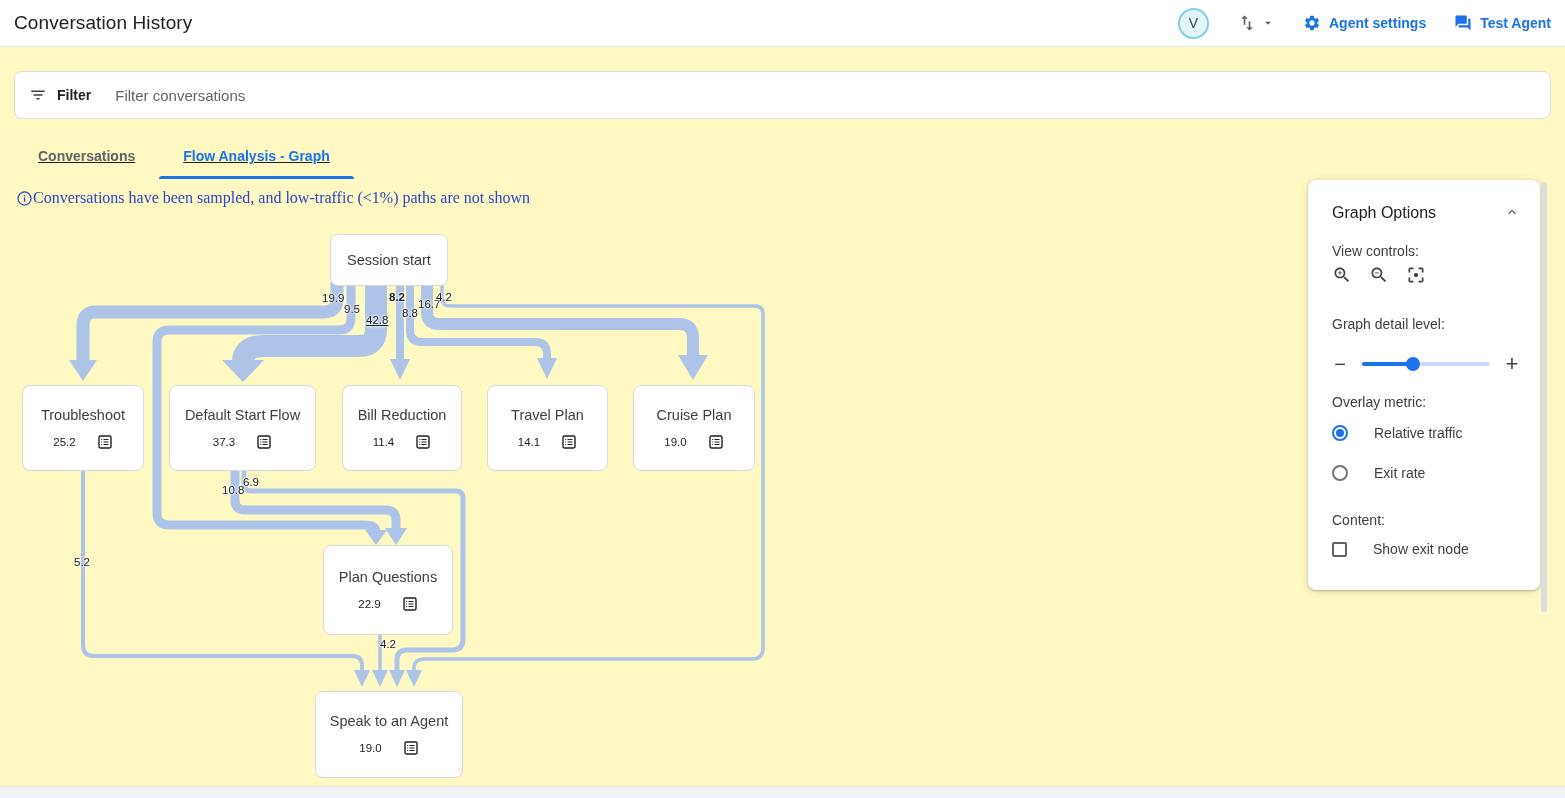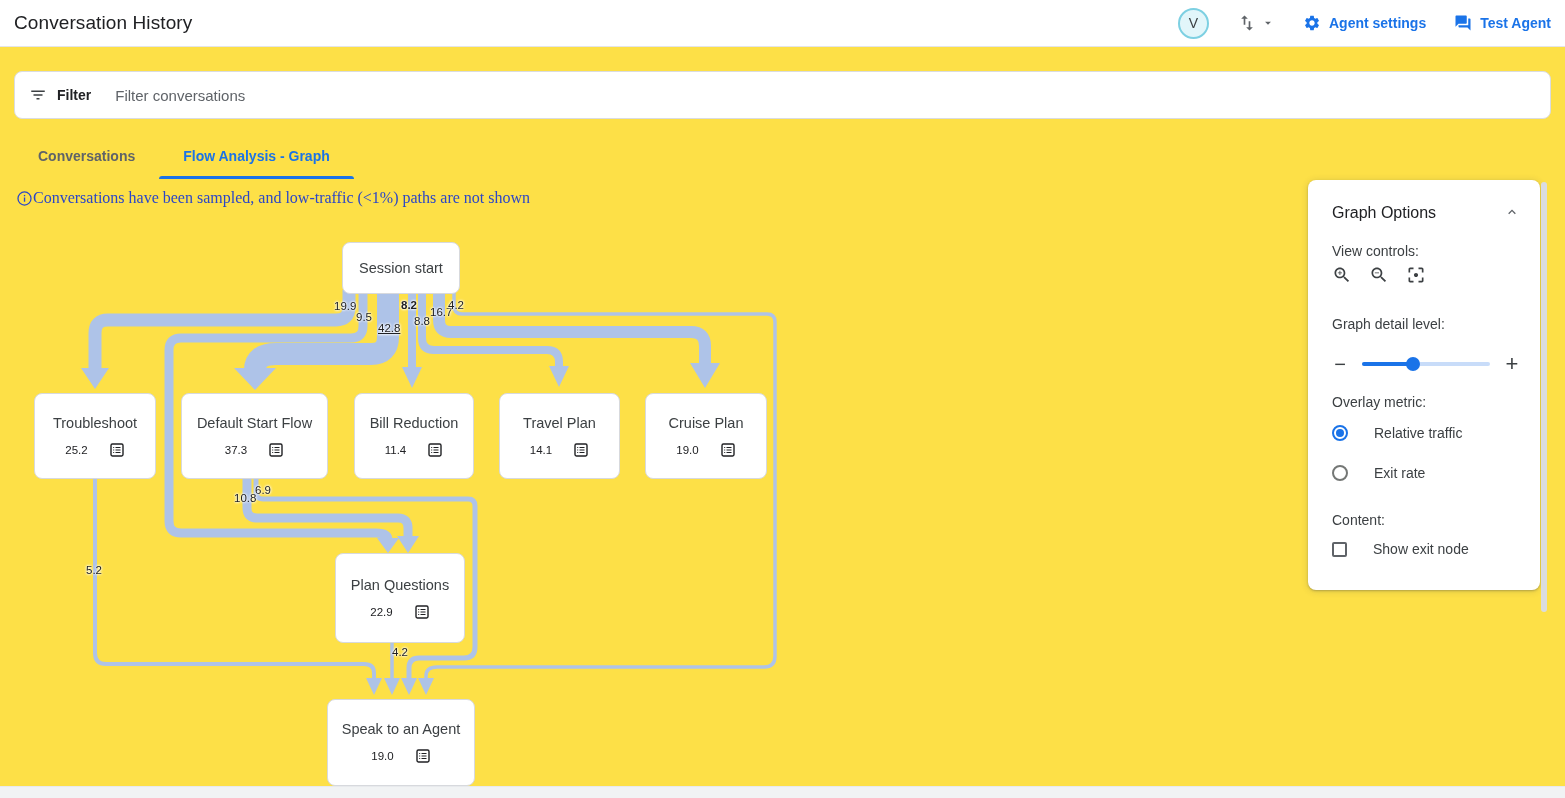--- a/index.html
+++ b/index.html
@@ -1,18 +1,18 @@
 <!DOCTYPE html>
 <html><head>
 <meta charset="utf-8">
 <style>
   * { box-sizing: border-box; margin: 0; padding: 0; }
   html,body { width:1565px; height:798px; overflow:hidden; }
   body { font-family:"Liberation Sans","DejaVu Sans",sans-serif; background:#fff; color:#202124; }
-  .page { position:relative; width:1565px; height:798px; background:#fde047; }
+  .page { position:relative; width:1565px; height:798px; background:#fef9c3; }
 
   
   .header { position:absolute; left:0; top:0; width:1565px; height:47px;
             border-bottom:1px solid #e4e5e7; display:flex; align-items:center; padding:0 14px; background:#fff; }
   .header-title { font-size:19px; color:#202124; letter-spacing:.1px; }
   .header-spacer { flex:1; }
   .header-right { display:flex; align-items:center; gap:28px; }
   .avatar { width:31px; height:31px; border-radius:50%; background:#e2f6fa; border:2px solid #7dd0e2;
             display:flex; align-items:center; justify-content:center; font-size:14px; color:#3c4043; cursor:pointer; }
   .sort-group { display:flex; align-items:center; gap:4px; cursor:pointer; }
@@ -20,33 +20,33 @@
   .icon-svg { display:inline-flex; }
 
   
   .filter-bar { position:absolute; left:14px; top:71px; width:1537px; height:48px; border:1px solid #dadce0;
                 border-radius:8px; display:flex; align-items:center; padding:0 14px; gap:10px; background:#fff; }
   .filter-label { font-size:14px; font-weight:700; color:#202124; margin-right:14px; }
   .filter-input { flex:1; border:none; outline:none; font-size:15px; color:#202124; font-family:inherit; }
   .filter-input::placeholder { color:#5f6368; opacity:1; }
 
   
-  .tabs { position:absolute; left:14px; top:133px; height:46px; display:flex; }
+  .tabs { position:absolute; left:14px; top:133px; height:46px; display:flex;text-decoration:underline; }
   .tab { padding:0 24px; height:46px; display:flex; align-items:center; font-size:14px; font-weight:700;
          color:#5f6368; cursor:pointer; position:relative; white-space:nowrap; }
   .tab.active { color:#1a73e8; }
   .tab.active::after { content:""; position:absolute; left:0; right:0; bottom:0; height:3px; background:#1a73e8;
                        border-radius:3px 3px 0 0; }
 
   
   .notice { position:absolute; left:16px; top:189px; display:flex; align-items:center; color:#2b46c8; }
   .notice-text { font-family:"Liberation Serif","DejaVu Serif",serif; font-size:16px; }
 
   
-  .graph { position:absolute; left:0; top:8px; width:1310px; height:562px;margin-left:12px; }
+  .graph { position:absolute; left:0; top:0; width:1310px; height:562px; }
   .edges { position:absolute; left:0; top:0; }
   .edge-path { stroke:#aec3e8; fill:none; }
   .edge-head { fill:#aec3e8; }
   .node { position:absolute; background:#fff; border:1px solid #d7d9dd; border-radius:8px;
           display:flex; flex-direction:column; align-items:center; justify-content:center; gap:11px; cursor:pointer; }
   .node-title { font-size:14.5px; color:#3c4043; }
   .node-meta { display:flex; align-items:center; gap:21px; }
   .node-value { font-size:11.5px; color:#202124; }
   .edge-label { position:absolute; font-size:11.5px; color:#202124;
                 text-shadow:0 0 3px #fff,0 0 3px #fff,0 0 2px #fff; }

